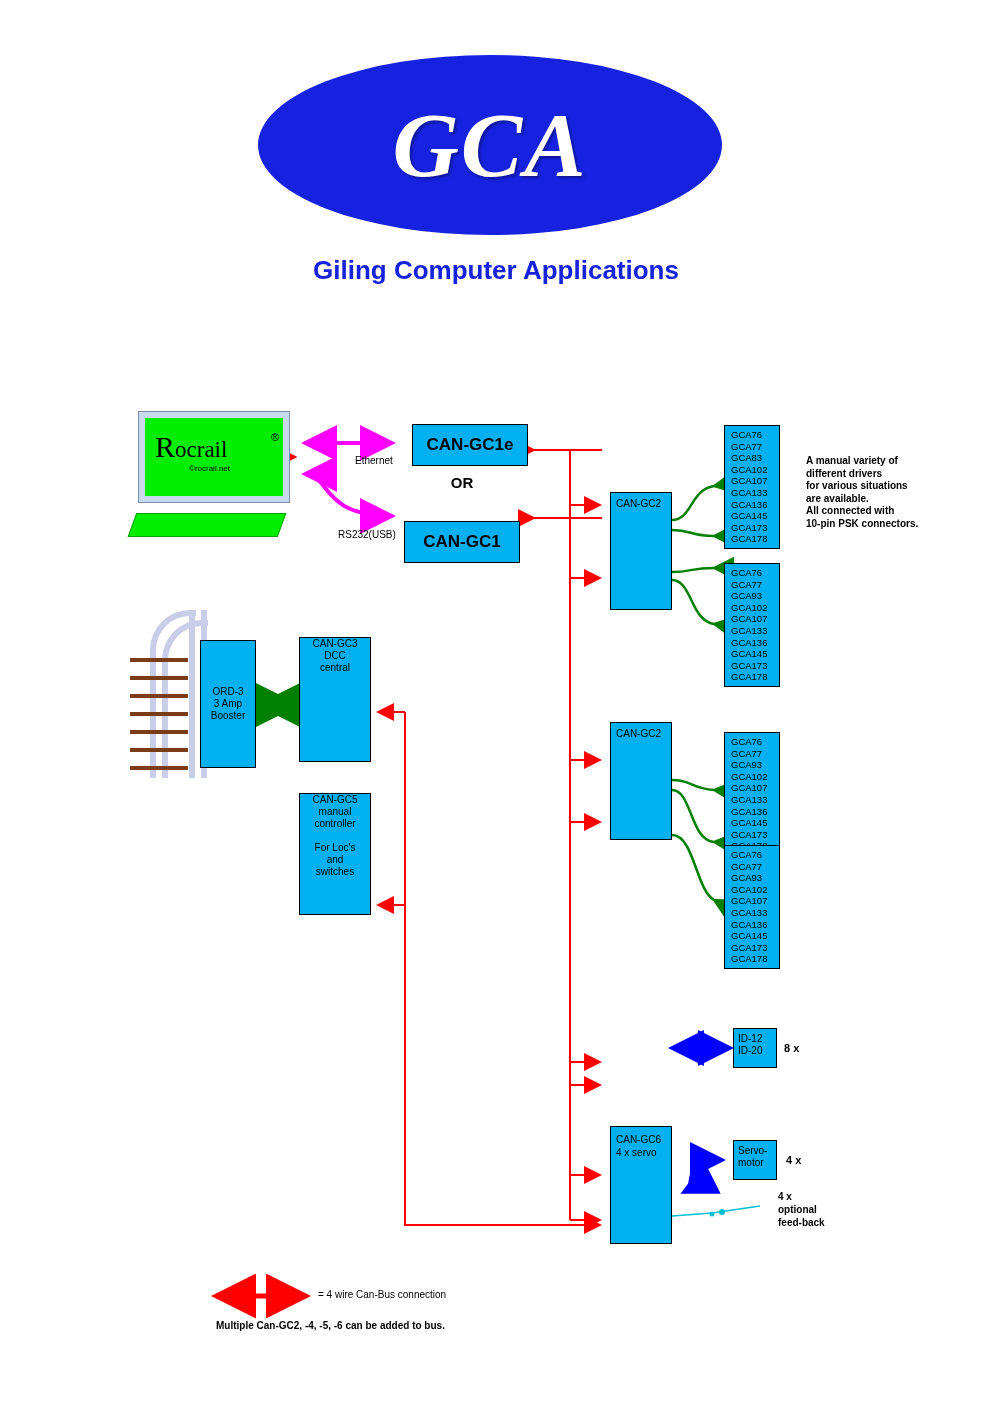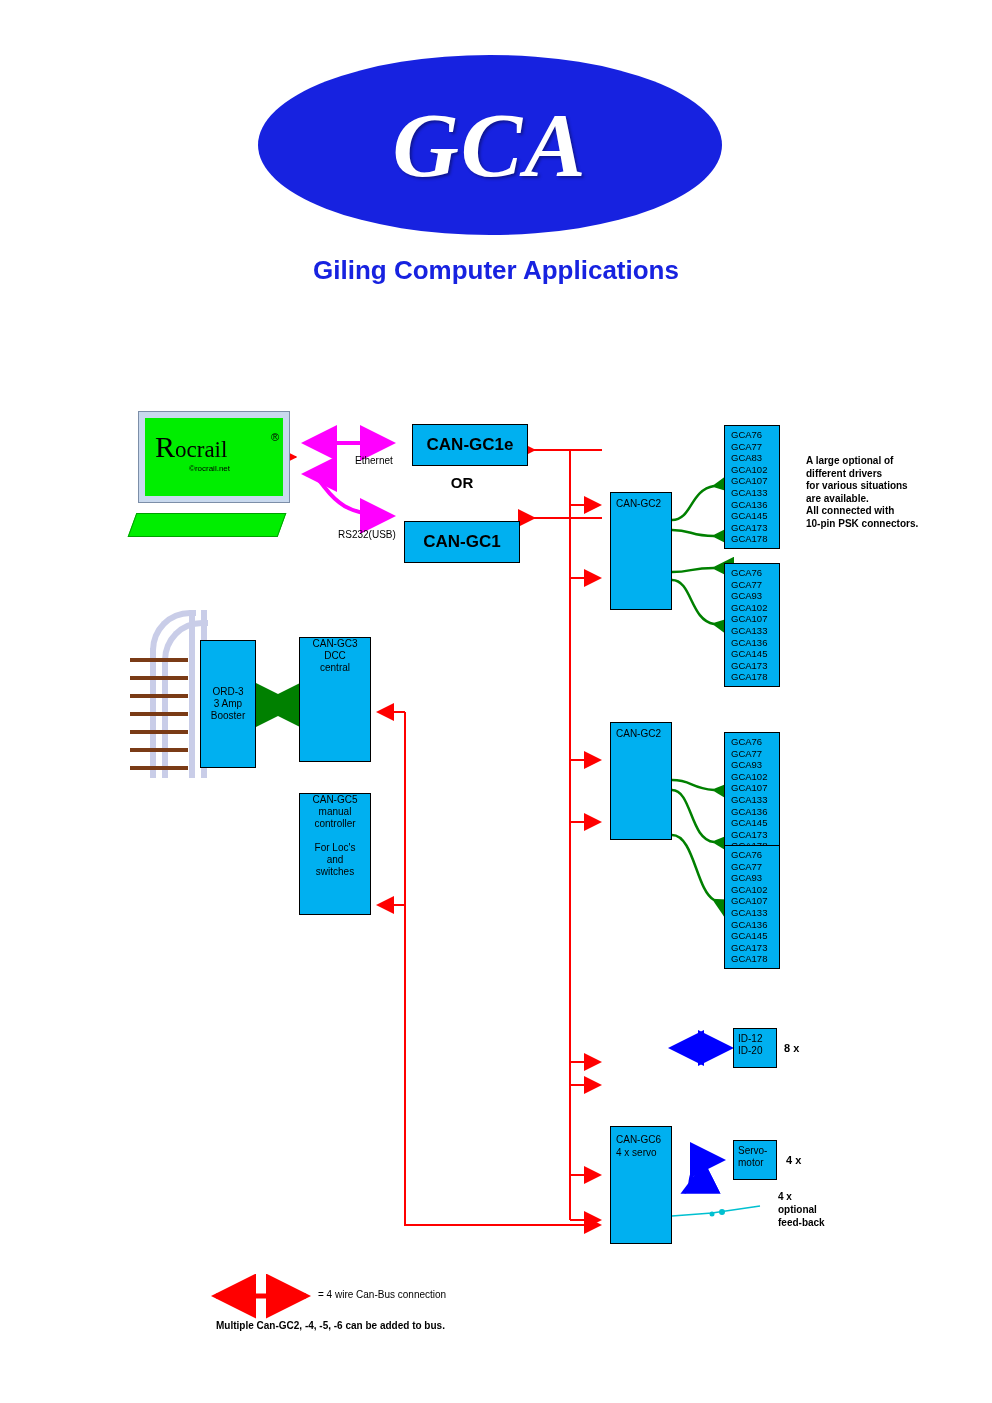--- a/index.html
+++ b/index.html
@@ -341,21 +341,21 @@
     <div>GCA102</div>
     <div>GCA107</div>
     <div>GCA133</div>
     <div>GCA136</div>
     <div>GCA145</div>
     <div>GCA173</div>
     <div>GCA178</div>
   </div>
 
   <div class="abs note" style="left:806px; top:455px; width:180px;">
-    <div>A large optional of</div>
+    <div>A manual variety of</div>
     <div>different drivers</div>
     <div>for various situations</div>
     <div>are available.</div>
     <div>All connected with</div>
     <div>10-pin PSK connectors.</div>
   </div>
 
   <div class="abs" style="left:130px; top:608px; width:170px; height:165px;">
 
     <div class="abs rail-curve" style="left:20px; top:2px; width:40px; height:40px;"></div>

